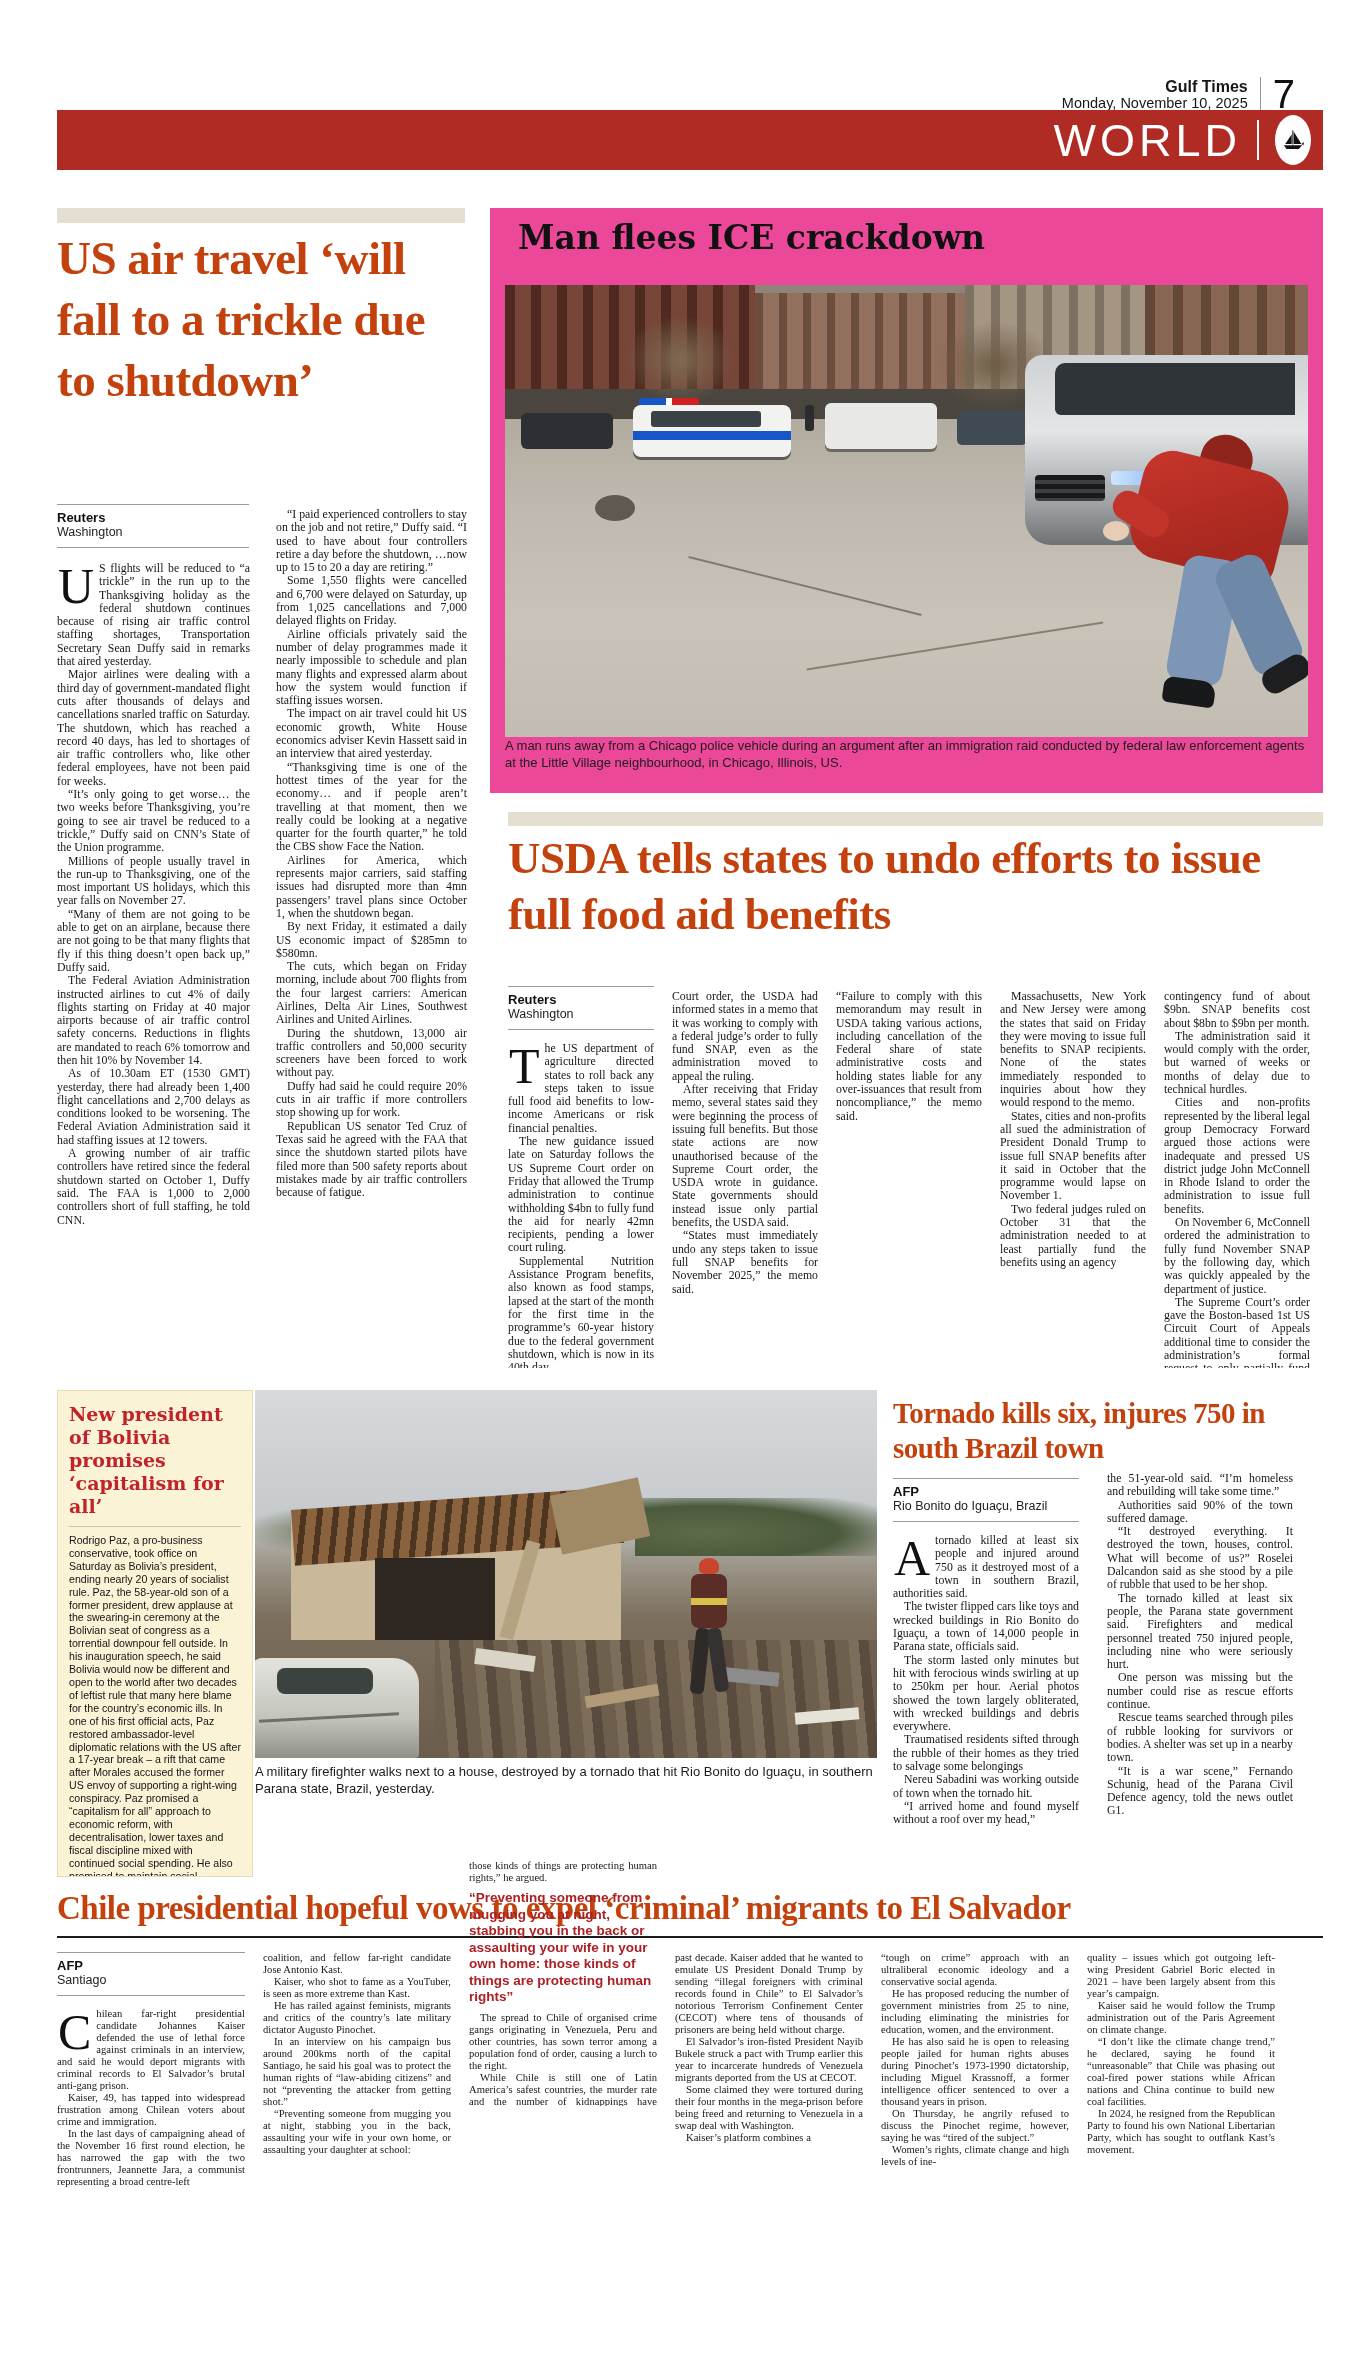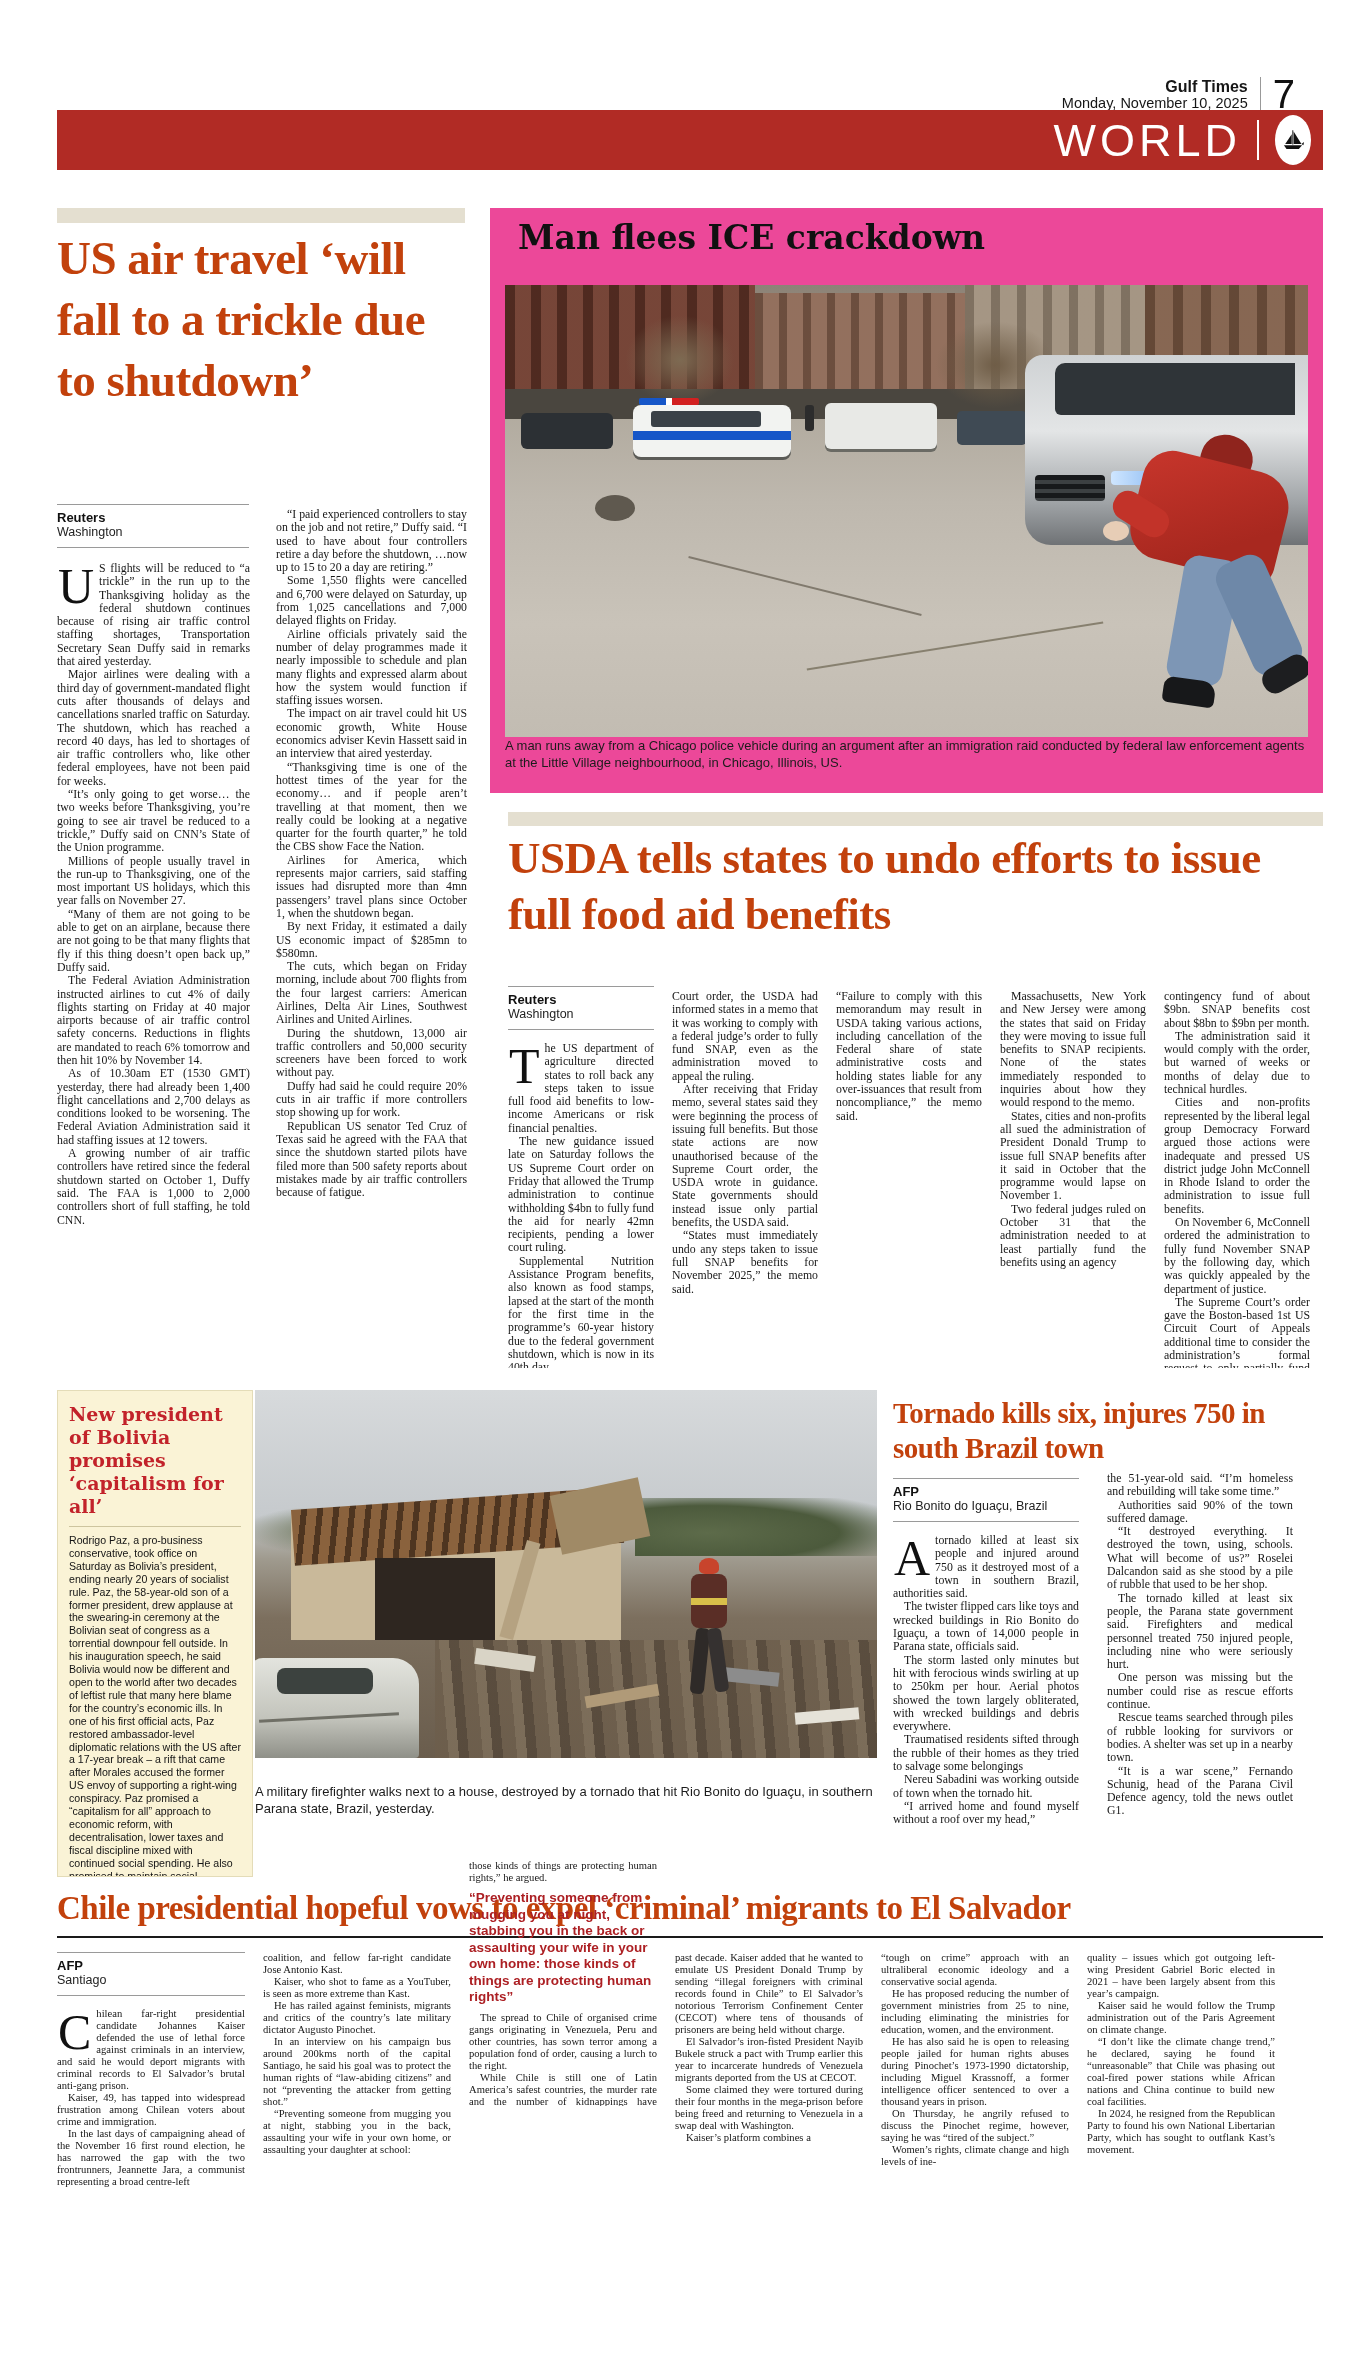--- a/index.html
+++ b/index.html
@@ -198,39 +198,39 @@
 
     <div class="abs" style="left:428px;top:168px;width:54px;height:152px;">
       <div class="abs" style="left:16px;top:0;width:20px;height:16px;background:#c8442c;border-radius:50% 50% 30% 30%;"></div>
       <div class="abs" style="left:8px;top:16px;width:36px;height:54px;background:#5a2e26;border-radius:8px;"></div>
       <div class="abs" style="left:8px;top:40px;width:36px;height:7px;background:#d9cискnone"></div>
       <div class="abs" style="left:8px;top:40px;width:36px;height:7px;background:#d9c04a;"></div>
       <div class="abs" style="left:10px;top:70px;width:14px;height:66px;background:#2e2a28;border-radius:5px;transform:rotate(6deg);"></div>
       <div class="abs" style="left:28px;top:70px;width:14px;height:64px;background:#353130;border-radius:5px;transform:rotate(-8deg);"></div>
     </div>
   </div>
-  <div class="abs caption" style="left:255px;top:1764px;width:622px;margin-top:20px;">A military firefighter walks next to a house, destroyed by a tornado that hit Rio Bonito do Iguaçu, in southern Parana state, Brazil, yesterday.</div>
+  <div class="abs caption" style="left:255px;top:1764px;width:622px;">A military firefighter walks next to a house, destroyed by a tornado that hit Rio Bonito do Iguaçu, in southern Parana state, Brazil, yesterday.</div>
 
   <div class="abs headline serif" style="left:893px;top:1396px;width:402px;font-size:29px;line-height:35px;">Tornado kills six, injures 750 in south Brazil town</div>
   <div class="abs byline" style="left:893px;top:1478px;width:186px;">
     <div class="agency">AFP</div>
     <div class="place">Rio Bonito do Iguaçu, Brazil</div>
   </div>
   <div class="abs body-text dropcap" style="left:893px;top:1534px;width:186px;height:346px;">
       <p>A tornado killed at least six people and injured around 750 as it destroyed most of a town in southern Brazil, authorities said.</p>
       <p>The twister flipped cars like toys and wrecked buildings in Rio Bonito do Iguaçu, a town of 14,000 people in Parana state, officials said.</p>
       <p>The storm lasted only minutes but hit with ferocious winds swirling at up to 250km per hour. Aerial photos showed the town largely obliterated, with wrecked buildings and debris everywhere.</p>
       <p>Traumatised residents sifted through the rubble of their homes as they tried to salvage some belongings</p>
       <p>Nereu Sabadini was working outside of town when the tornado hit.</p>
       <p>“I arrived home and found myself without a roof over my head,”</p>
     </div>
   <div class="abs body-text cont" style="left:1107px;top:1472px;width:186px;height:410px;">
       <p>the 51-year-old said. “I’m homeless and rebuilding will take some time.”</p>
       <p>Authorities said 90% of the town suffered damage.</p>
-      <p>“It destroyed everything. It destroyed the town, using, schools. What will become of us?” Roselei Dalcandon said as she stood by a pile of rubble that used to be her shop.</p>
+      <p>“It destroyed everything. It destroyed the town, houses, control. What will become of us?” Roselei Dalcandon said as she stood by a pile of rubble that used to be her shop.</p>
       <p>The tornado killed at least six people, the Parana state government said. Firefighters and medical personnel treated 750 injured people, including nine who were seriously hurt.</p>
       <p>One person was missing but the number could rise as rescue efforts continue.</p>
       <p>Rescue teams searched through piles of rubble looking for survivors or bodies. A shelter was set up in a nearby town.</p>
       <p>“It is a war scene,” Fernando Schunig, head of the Parana Civil Defence agency, told the news outlet G1.</p>
     </div>
 
   <div class="abs headline" style="left:57px;top:1888px;width:1266px;font-size:33px;line-height:40px;white-space:nowrap;">Chile presidential hopeful vows to expel ‘criminal’ migrants to El Salvador</div>
   <div class="abs" style="left:57px;top:1936px;width:1266px;height:2px;background:#1a1a1a;"></div>
 
   <div class="abs byline" style="left:57px;top:1952px;width:188px;">

